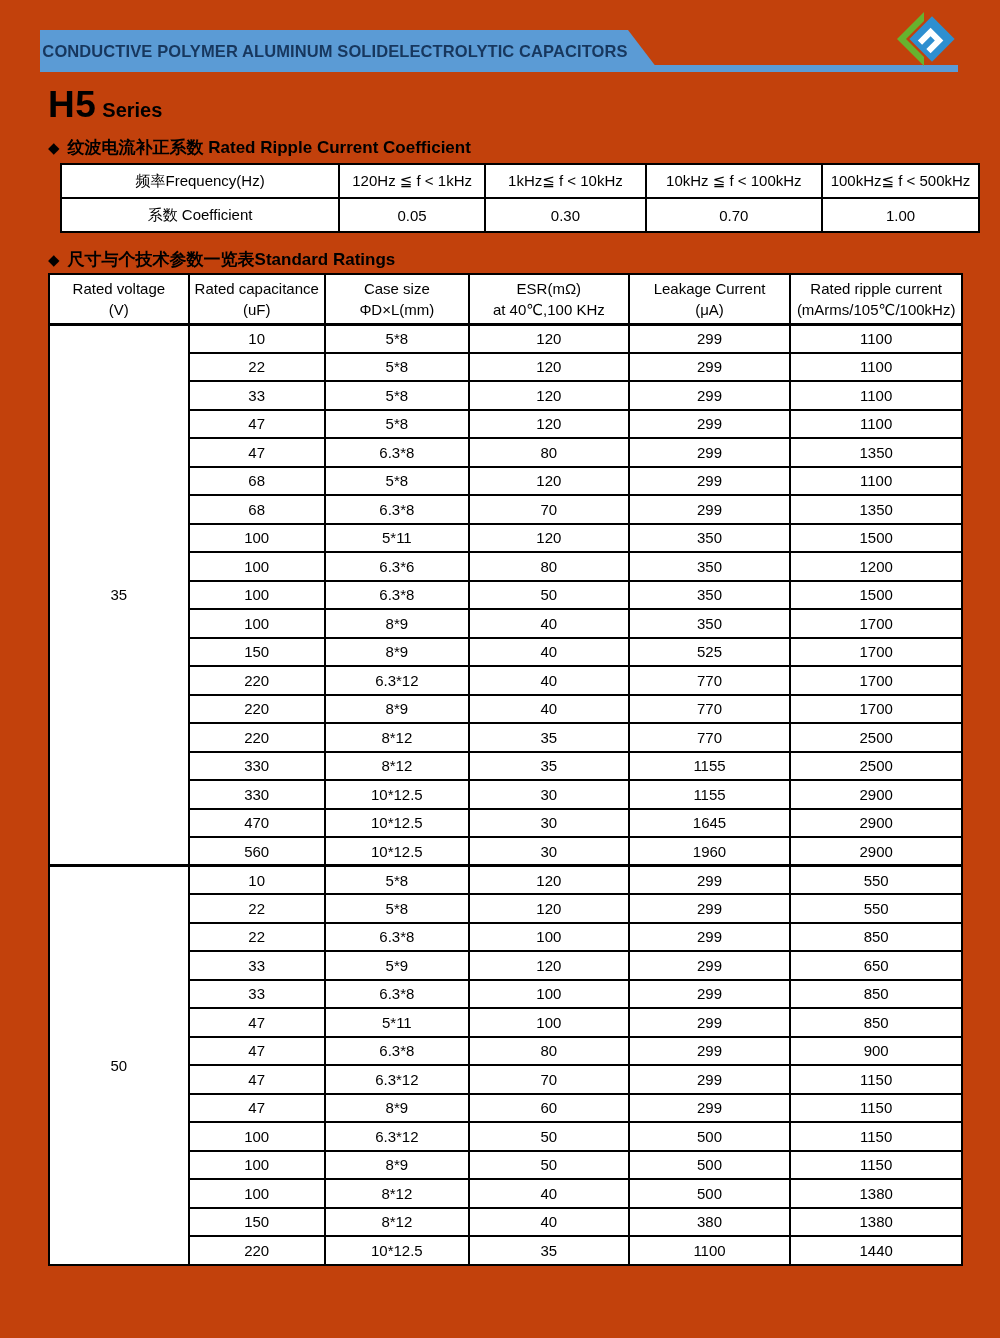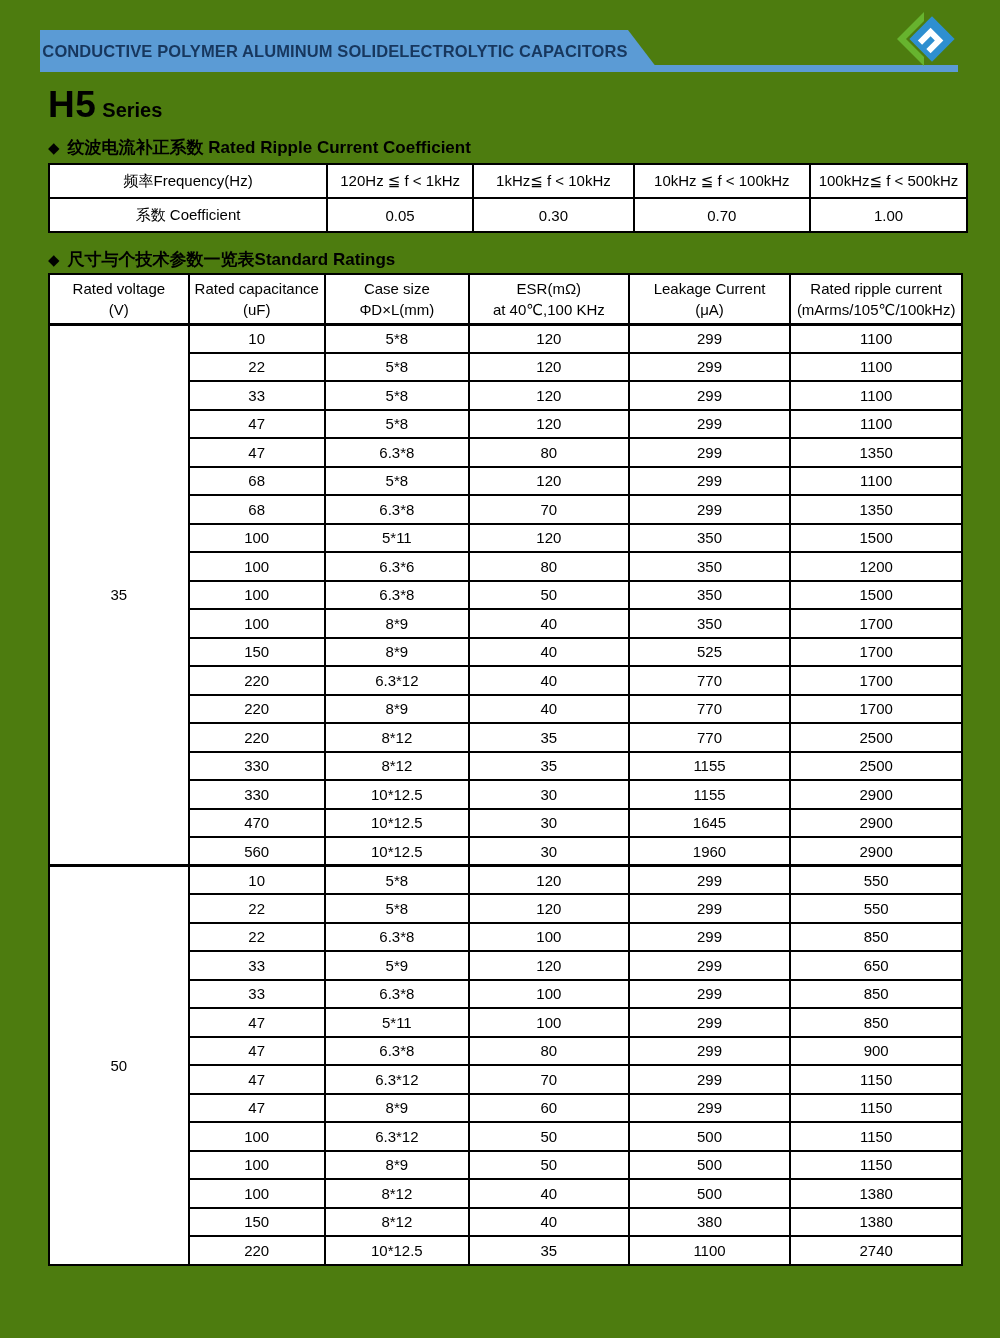--- a/index.html
+++ b/index.html
@@ -3,21 +3,21 @@
 <meta charset="utf-8">
 <style>
   * { box-sizing: border-box; margin: 0; padding: 0; }
   html, body { background: #ffffff; }
   body {
     width: 1000px; height: 1338px;
     font-family: "Liberation Sans", "DejaVu Sans", sans-serif;
     color: #000;
     position: relative;
   }
-  .page { position: relative; width: 1000px; height: 1338px; background: #4d7c0f; overflow: hidden; }
+  .page { position: relative; width: 1000px; height: 1338px; background: #c2410c; overflow: hidden; }
 
   
   .banner-row { position: absolute; left: 40px; top: 30px; width: 918px; height: 42px; }
   .banner-trap {
     position: absolute; left: 0; top: 0; width: 620px; height: 42px;
     background: var(--banner-blue, #5b9bd5);
     clip-path: polygon(0 0, 588px 0, 620px 42px, 0 42px);
     display: flex; align-items: center; justify-content: center;
   }
   .banner-text {
@@ -39,21 +39,21 @@
   .section-title { position: absolute; left: 48px; font-size: 17px; font-weight: 700; display: flex; align-items: center; white-space: nowrap; }
   .section-title .bullet { font-size: 15px; margin-right: 8px; }
   .s1 { top: 136px; }
   .s2 { top: 248px; }
 
   
   table { border-collapse: collapse; table-layout: fixed; text-align: center; background: #fff; }
   td, th { border: 2px solid #000; overflow: hidden; }
 
   
-  .coef-table { position: absolute; left: 48px; top: 163px; width: 920px; font-size: 15px; }
+  .coef-table { position: absolute; left: 60px; top: 163px; width: 920px; font-size: 15px; }
   .coef-table td { height: 34px; }
 
   
   .ratings-table { position: absolute; left: 48px; top: 273px; width: 915px; font-size: 15px; }
   .ratings-table th { height: 50px; font-weight: 400; line-height: 1.4; border-bottom-width: 3px; }
   .ratings-table td { height: 28.5px; }
   .ratings-table tr.group-first td { border-top-width: 3px; margin-top: 33px; }
   .voltage-cell { font-size: 15px; }
 </style>
 </head>
@@ -378,18 +378,18 @@
           <td>8*12</td>
           <td>40</td>
           <td>380</td>
           <td>1380</td>
         </tr>
         <tr>
           <td>220</td>
           <td>10*12.5</td>
           <td>35</td>
           <td>1100</td>
-          <td>2740</td>
+          <td>1440</td>
         </tr>
       </tbody>
   </table>
 
 </div>
 
 </body></html>

